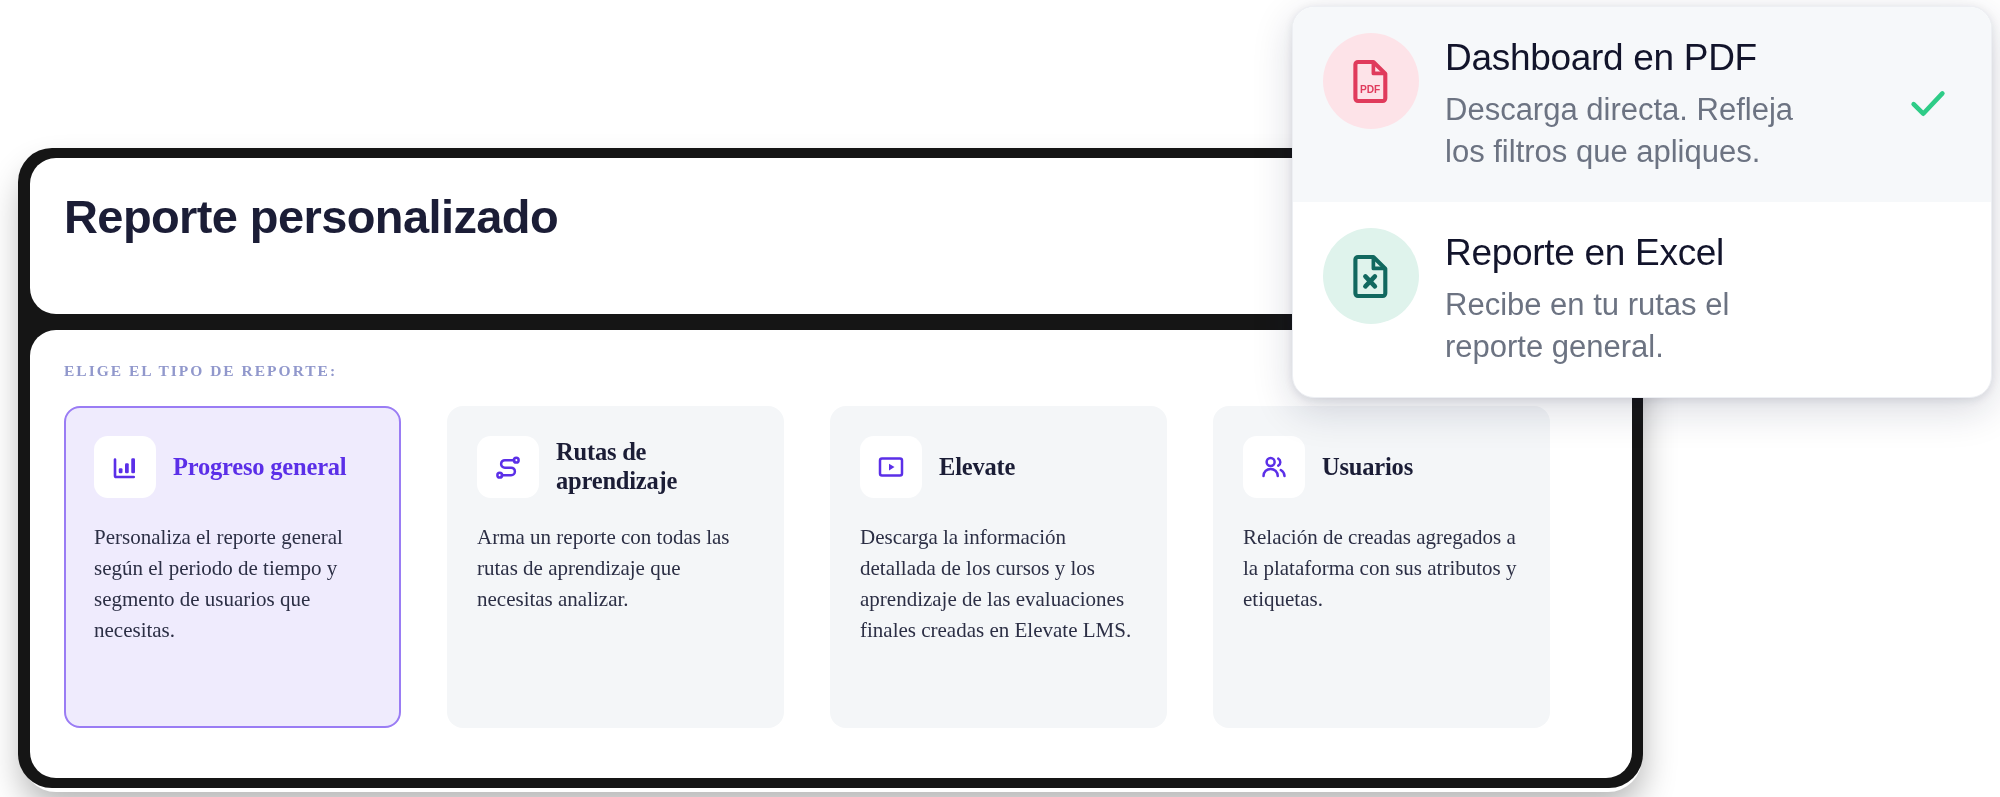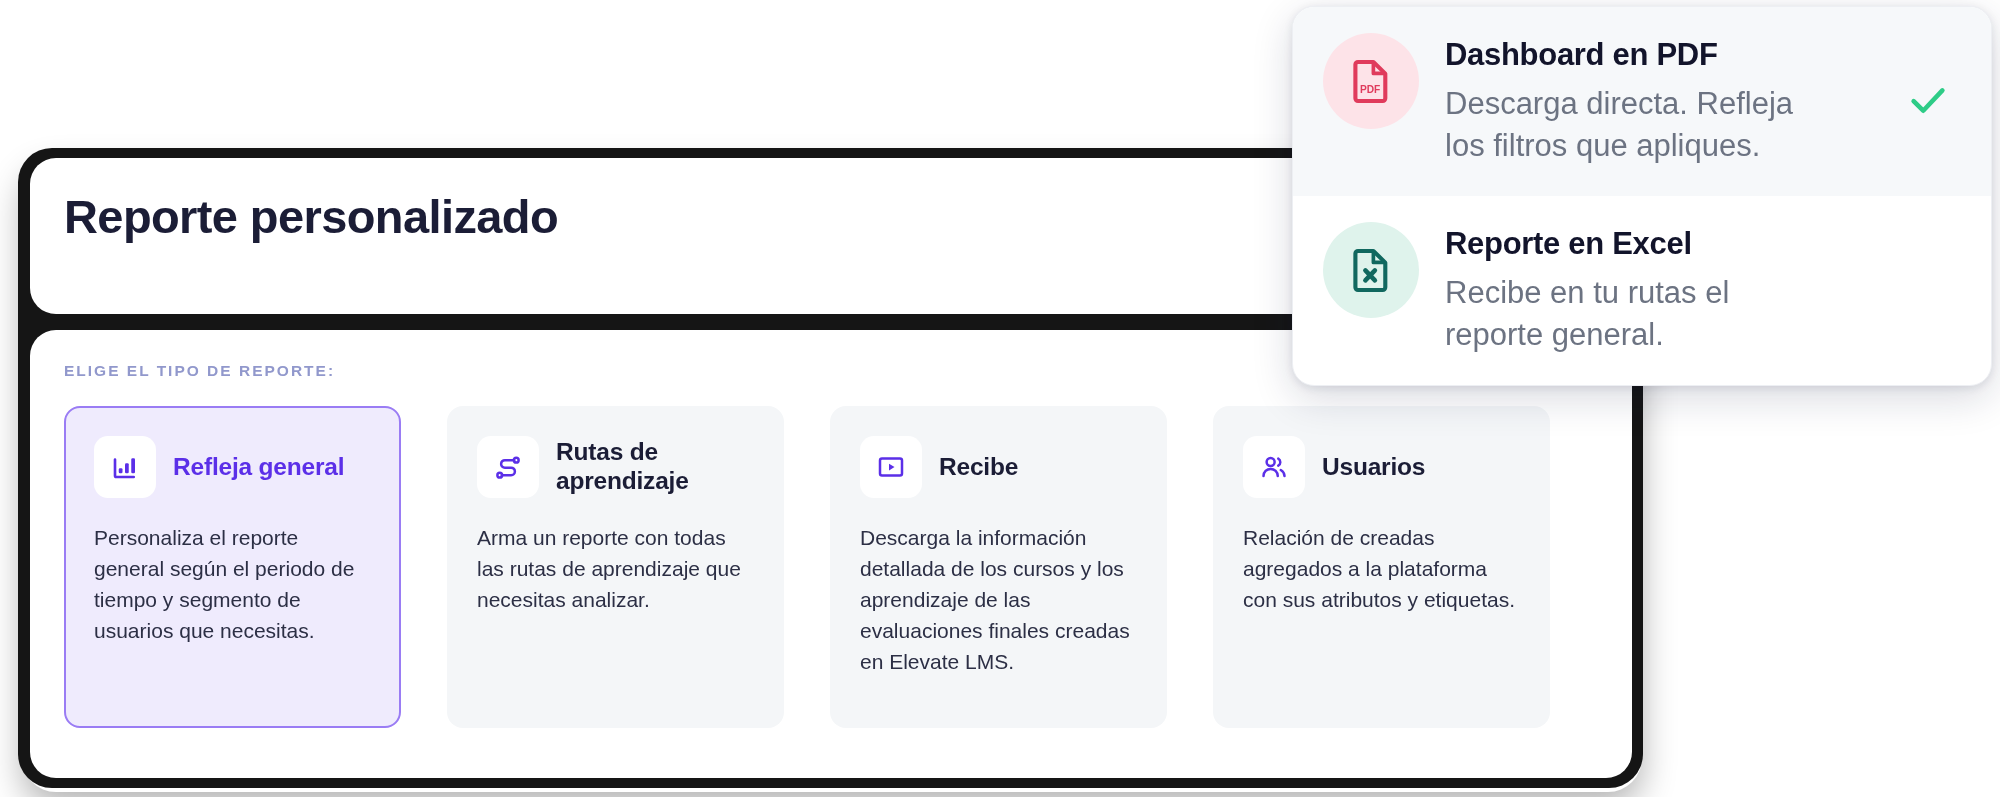--- a/index.html
+++ b/index.html
@@ -52,20 +52,21 @@
   }
 
   
   .panel-body {
     position: absolute;
     left: 30px; top: 330px;
     width: 1602px; height: 448px;
     background: #ffffff;
     border-radius: 26px;
     padding: 32px 34px 0 34px;
+    font-family: Liberation Serif, serif;
   }
   .section-label {
     font-size: 15.5px;
     font-weight: 700;
     letter-spacing: 2.0px;
     color: #9198CC;
     text-transform: uppercase;
   }
 
   
@@ -140,22 +141,22 @@
   .dd-icon {
     width: 96px; height: 96px;
     flex: 0 0 96px;
     border-radius: 50%;
     display:flex; align-items:center; justify-content:center;
   }
   .dd-icon.pdf  { background:#FDE3E8; }
   .dd-icon.xls  { background:#DFF3EC; }
   .dd-text { flex: 1 1 auto; padding-top: 4px; }
   .dd-title {
-    font-size: 31px;
-    font-weight: 700;
+    font-size: 37px;
+    font-weight: 400;
     color: #12142B;
     letter-spacing: -0.3px;
   }
   .dd-desc {
     margin-top: 10px;
     font-size: 31px;
     line-height: 1.37;
     color: #6C7382;
     font-weight: 400;
     max-width: 390px;
@@ -187,21 +188,21 @@
       <div class="card selected">
         <div class="card-head">
           <div class="icon-tile">
             <svg width="30" height="30" viewBox="0 0 24 24" fill="none" stroke="#5B2FE8" stroke-width="2.1" stroke-linecap="round" stroke-linejoin="round">
               <path d="M4 6v13a1 1 0 0 0 1 1h14"></path>
               <rect x="7" y="13" width="3" height="4" rx="1" fill="#5B2FE8" stroke="none"></rect>
               <rect x="12" y="9" width="3" height="8" rx="1" fill="#5B2FE8" stroke="none"></rect>
               <rect x="17" y="5" width="3" height="12" rx="1" fill="#5B2FE8" stroke="none"></rect>
             </svg>
           </div>
-          <div class="card-title">Refleja general</div>
+          <div class="card-title">Progreso general</div>
         </div>
         <div class="card-desc">Personaliza el reporte general según el periodo de tiempo y segmento de usuarios que necesitas.</div>
       </div>
 
       <div class="card">
         <div class="card-head">
           <div class="icon-tile">
             <svg width="30" height="30" viewBox="0 0 24 24" fill="none" stroke="#5B2FE8" stroke-width="2" stroke-linecap="round" stroke-linejoin="round">
               <path d="M17 6.5h-7.5a3 3 0 0 0 0 6h5a3 3 0 0 1 0 6H7"></path>
               <circle cx="18.6" cy="6.5" r="1.9"></circle>
@@ -214,21 +215,21 @@
       </div>
 
       <div class="card">
         <div class="card-head">
           <div class="icon-tile">
             <svg width="30" height="30" viewBox="0 0 24 24" fill="none" stroke="#5B2FE8" stroke-width="2" stroke-linejoin="round">
               <rect x="3.2" y="5.2" width="17.6" height="13.6" rx="1.6"></rect>
               <path d="M10.4 9.3l4.4 2.7-4.4 2.7z" fill="#5B2FE8" stroke="none"></path>
             </svg>
           </div>
-          <div class="card-title">Recibe</div>
+          <div class="card-title">Elevate</div>
         </div>
         <div class="card-desc">Descarga la información detallada de los cursos y los aprendizaje de las evaluaciones finales creadas en Elevate LMS.</div>
       </div>
 
       <div class="card">
         <div class="card-head">
           <div class="icon-tile">
             <svg width="30" height="30" viewBox="0 0 24 24" fill="none" stroke="#5B2FE8" stroke-width="2" stroke-linecap="round" stroke-linejoin="round">
               <circle cx="9.3" cy="8" r="3.2"></circle>
               <path d="M3.6 19.2a5.7 5.7 0 0 1 11.4 0"></path>

